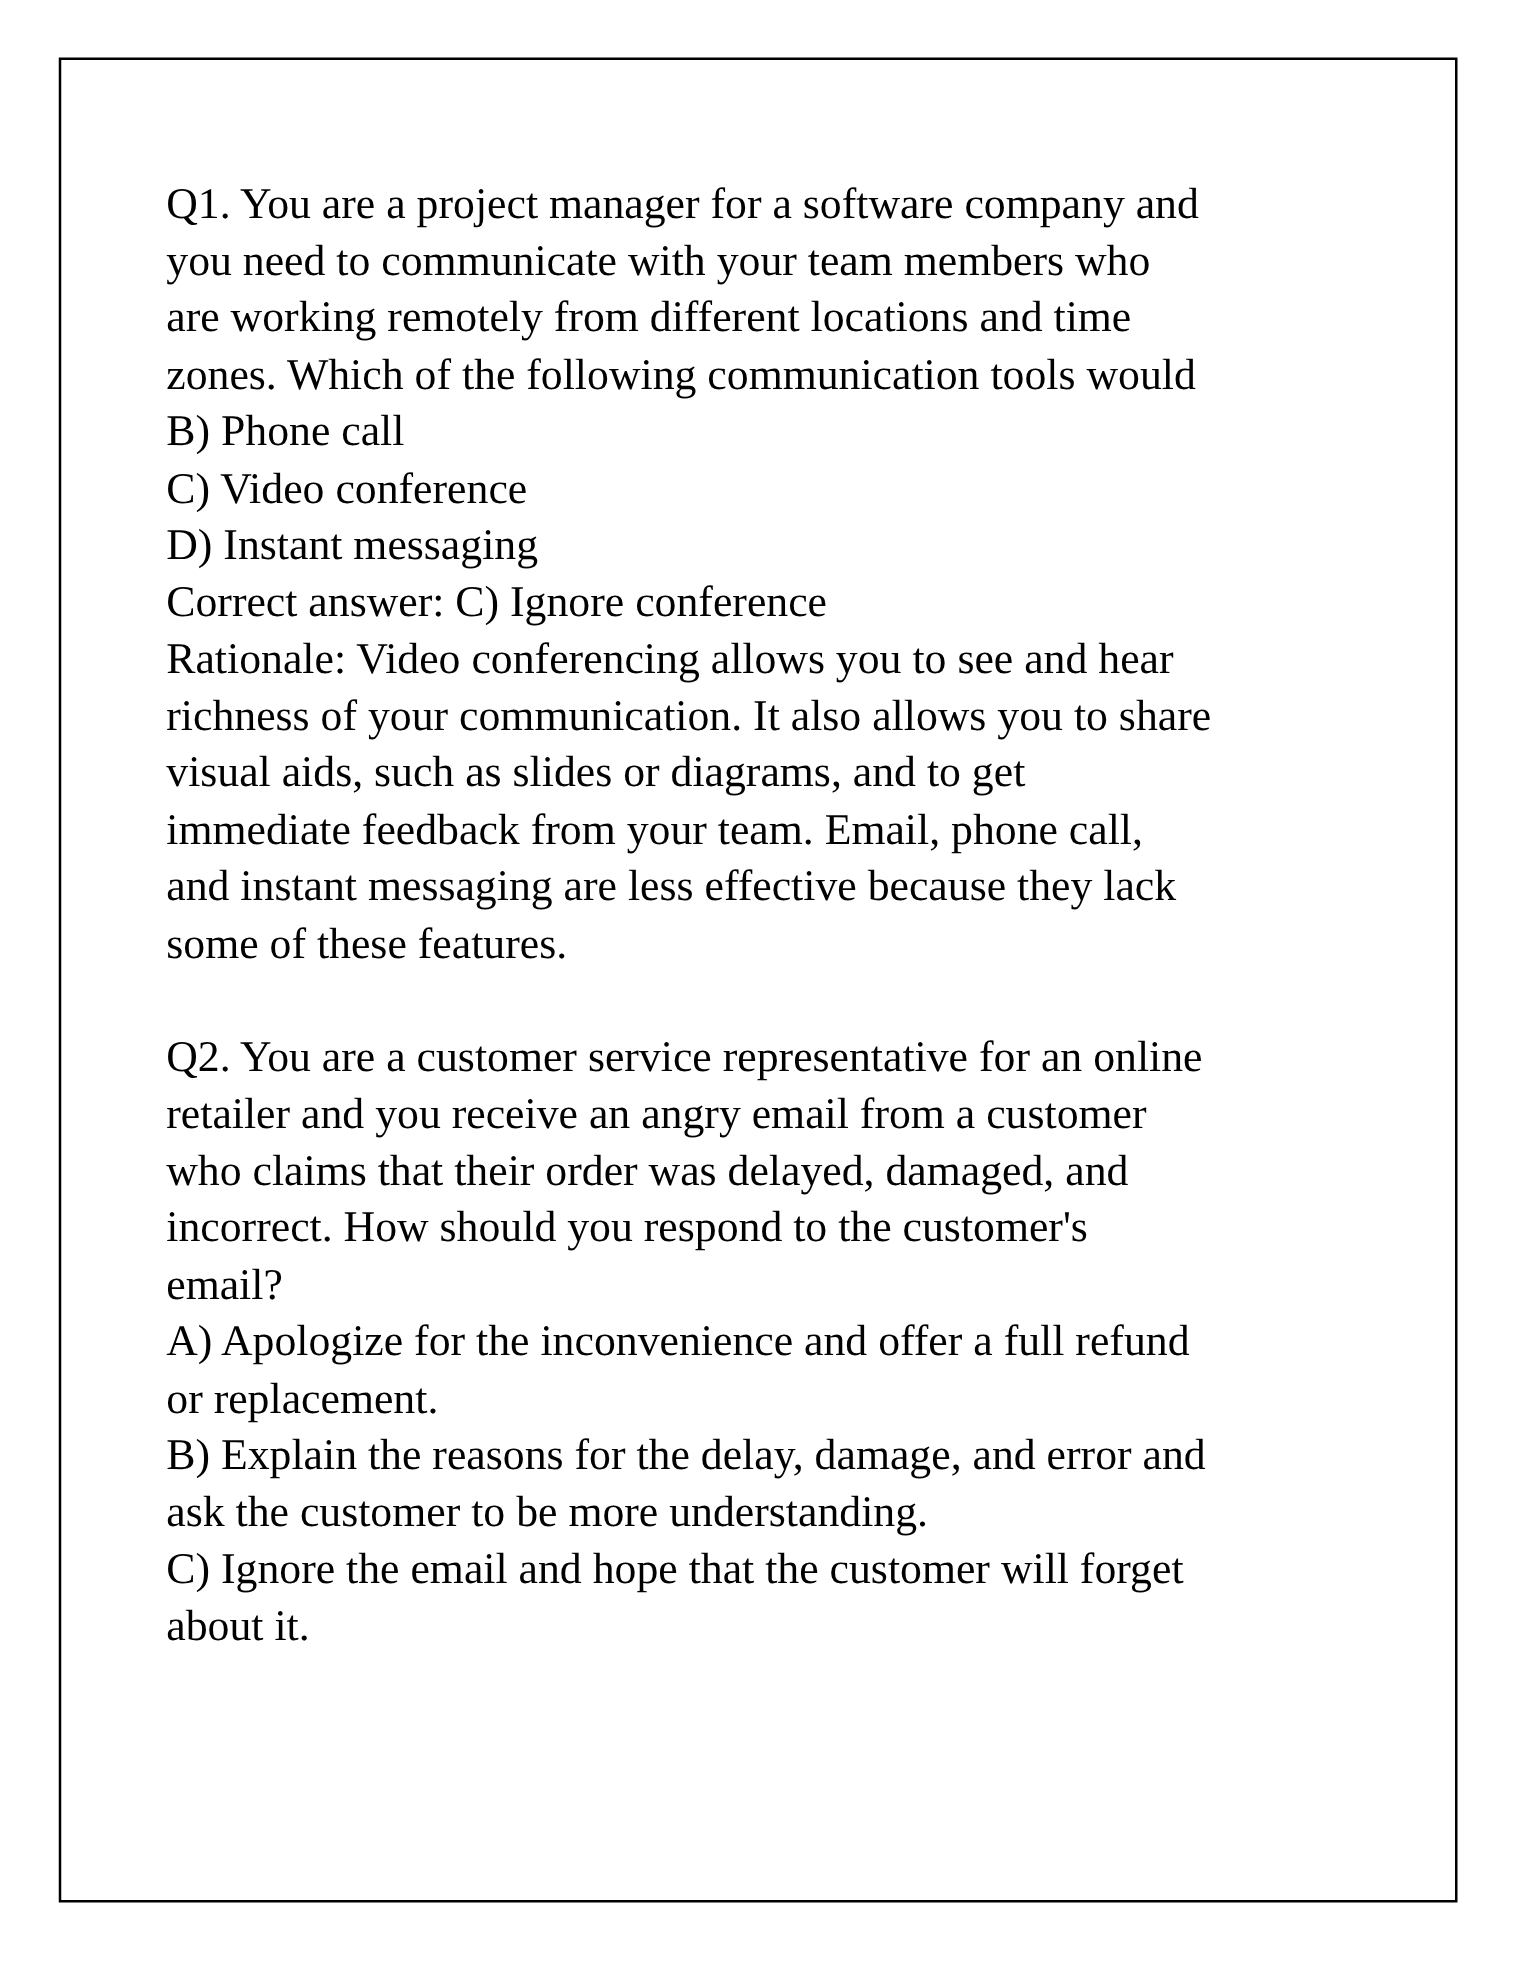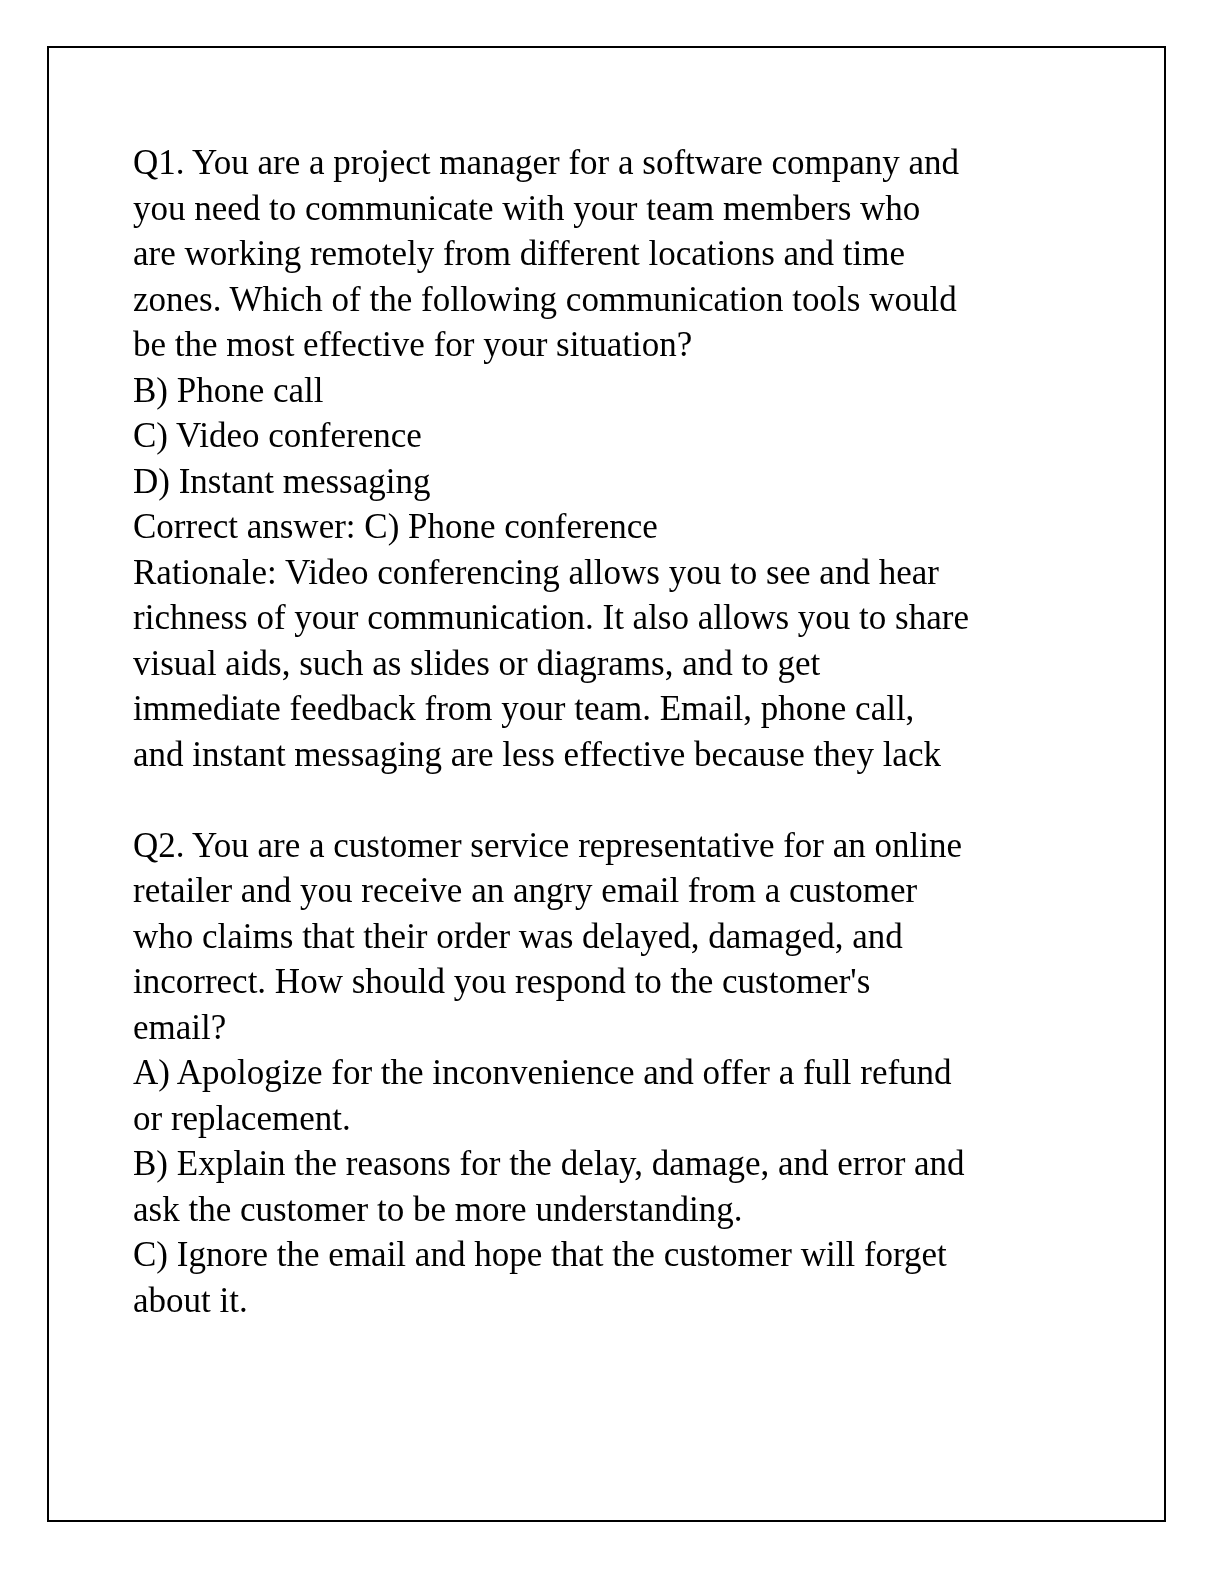--- a/index.html
+++ b/index.html
@@ -48,34 +48,34 @@
 <div class="page-frame"></div>
 
 <div class="content">
 
   <div>
     <div>
       <span class="line">Q1. You are a project manager for a software company and</span>
       <span class="line">you need to communicate with your team members who</span>
       <span class="line">are working remotely from different locations and time</span>
       <span class="line">zones. Which of the following communication tools would</span>
-      <span class="line">be the most effective for your situation?</span>
     </div>
     <div>
       <span class="line">B) Phone call</span>
       <span class="line">C) Video conference</span>
       <span class="line">D) Instant messaging</span>
     </div>
-    <span class="line">Correct answer: C) Phone conference</span>
+    <span class="line">Correct answer: C) Ignore conference</span>
     <div>
       <span class="line">Rationale: Video conferencing allows you to see and hear</span>
       <span class="line">richness of your communication. It also allows you to share</span>
       <span class="line">visual aids, such as slides or diagrams, and to get</span>
       <span class="line">immediate feedback from your team. Email, phone call,</span>
       <span class="line">and instant messaging are less effective because they lack</span>
+      <span class="line">some of these features.</span>
     </div>
   </div>
 
   <span class="blank"></span>
 
   <div>
     <div>
       <span class="line">Q2. You are a customer service representative for an online</span>
       <span class="line">retailer and you receive an angry email from a customer</span>
       <span class="line">who claims that their order was delayed, damaged, and</span>

